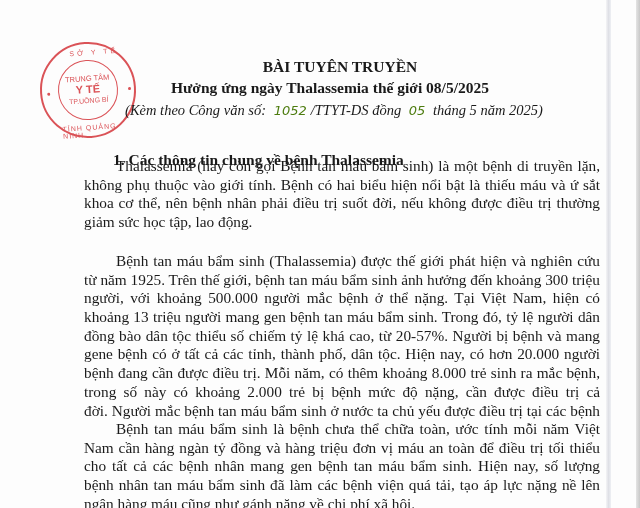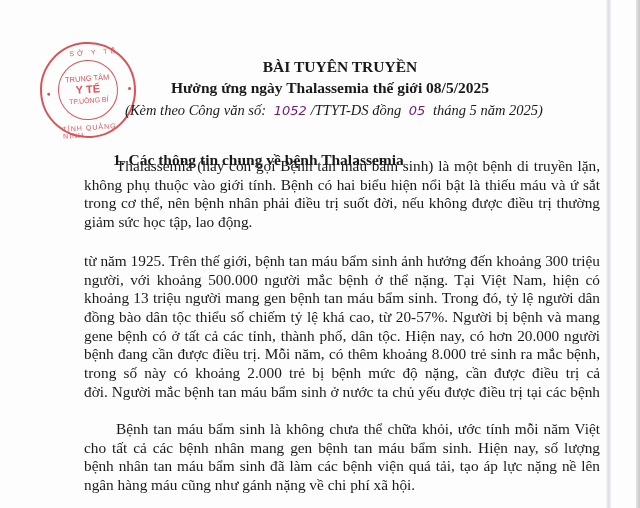--- a/index.html
+++ b/index.html
@@ -18,21 +18,21 @@
     border:1.5px solid #d8454a; box-sizing:border-box; }
   .stamp .ring { position:absolute; font-family:"Liberation Sans",sans-serif; font-size:7px; }
   .stamp .l1 { position:absolute; width:100%; text-align:center; top:30px; font-size:7.5px; font-family:"Liberation Sans",sans-serif; }
   .stamp .l2 { position:absolute; width:100%; text-align:center; top:39px; font-size:11px; font-weight:bold; font-family:"Liberation Sans",sans-serif; }
   .stamp .l3 { position:absolute; width:100%; text-align:center; top:53px; font-size:7px; font-family:"Liberation Sans",sans-serif; }
   .stamp .dot { position:absolute; width:3px; height:3px; background:#d8454a; border-radius:50%; }
   .title { position:absolute; left:0; width:640px; text-align:center; }
   .t1 { top:58px; font-size:15.5px; font-weight:bold; left:20px; }
   .t2 { top:79px; font-size:15.5px; font-weight:bold; left:10px; }
   .t3 { top:102px; font-size:14.5px; font-style:italic; left:14px; }
-  .t3 .hand { font-family:"DejaVu Sans",sans-serif; font-style:italic; font-size:13px; color:#701a75; padding:0 4px; }
+  .t3 .hand { font-family:"DejaVu Sans",sans-serif; font-style:italic; font-size:13px; color:#4d7c0f; padding:0 4px; }
   .h1 { position:absolute; left:113px; top:151px; font-size:15.5px; font-weight:bold; }
   .para { position:absolute; left:84px; width:516px; font-size:15.3px; line-height:18.7px; }
   .line { display:block; white-space:nowrap; text-align:justify; text-align-last:justify; height:18.7px;font-family:Liberation Serif, serif; }
   .line.last { text-align-last:left; }
   .line.indent { padding-left:32px; }
 </style>
 </head>
 <body>
 
 <div class="fold"></div>
@@ -56,34 +56,36 @@
   <span class="hand">1052</span><span>/TTYT-DS đồng</span>
   <span class="hand">05</span>
   <span>tháng 5 năm 2025)</span>
 </div>
 
 <div class="h1">1. Các thông tin chung về bệnh Thalassemia</div>
 
 <div class="para" style="top:157px;">
   <span class="line indent">Thalassemia (hay còn gọi Bệnh tan máu bẩm sinh) là một bệnh di truyền lặn,</span>
   <span class="line">không phụ thuộc vào giới tính. Bệnh có hai biểu hiện nổi bật là thiếu máu và ứ sắt</span>
-  <span class="line">trong cơ thể, nên bệnh nhân phải điều trị suốt đời, nếu không được điều trị thường</span>
+  <span class="line">khoa cơ thể, nên bệnh nhân phải điều trị suốt đời, nếu không được điều trị thường</span>
   <span class="line last">giảm sức học tập, lao động.</span>
 </div>
 
 <div class="para" style="top:252px;">
+  <span class="line indent">Bệnh tan máu bẩm sinh (Thalassemia) được thế giới phát hiện và nghiên cứu</span>
   <span class="line">từ năm 1925. Trên thế giới, bệnh tan máu bẩm sinh ảnh hưởng đến khoảng 300 triệu</span>
   <span class="line">người, với khoảng 500.000 người mắc bệnh ở thể nặng. Tại Việt Nam, hiện có</span>
   <span class="line">khoảng 13 triệu người mang gen bệnh tan máu bẩm sinh. Trong đó, tỷ lệ người dân</span>
   <span class="line">đồng bào dân tộc thiểu số chiếm tỷ lệ khá cao, từ 20-57%. Người bị bệnh và mang</span>
   <span class="line">gene bệnh có ở tất cả các tỉnh, thành phố, dân tộc. Hiện nay, có hơn 20.000 người</span>
   <span class="line">bệnh đang cần được điều trị. Mỗi năm, có thêm khoảng 8.000 trẻ sinh ra mắc bệnh,</span>
   <span class="line">trong số này có khoảng 2.000 trẻ bị bệnh mức độ nặng, cần được điều trị cả</span>
   <span class="line">đời. Người mắc bệnh tan máu bẩm sinh ở nước ta chủ yếu được điều trị tại các bệnh</span>
 </div>
 
 <div class="para" style="top:420px;">
-  <span class="line indent">Bệnh tan máu bẩm sinh là không chưa thể chữa khỏi, ước tính mỗi năm Việt</span>
+  <span class="line indent">Bệnh tan máu bẩm sinh là bệnh chưa thể chữa toàn, ước tính mỗi năm Việt</span>
+  <span class="line">Nam cần hàng ngàn tỷ đồng và hàng triệu đơn vị máu an toàn để điều trị tối thiểu</span>
   <span class="line">cho tất cả các bệnh nhân mang gen bệnh tan máu bẩm sinh. Hiện nay, số lượng</span>
   <span class="line">bệnh nhân tan máu bẩm sinh đã làm các bệnh viện quá tải, tạo áp lực nặng nề lên</span>
   <span class="line last">ngân hàng máu cũng như gánh nặng về chi phí xã hội.</span>
 
 </div>
 
 </body></html>

